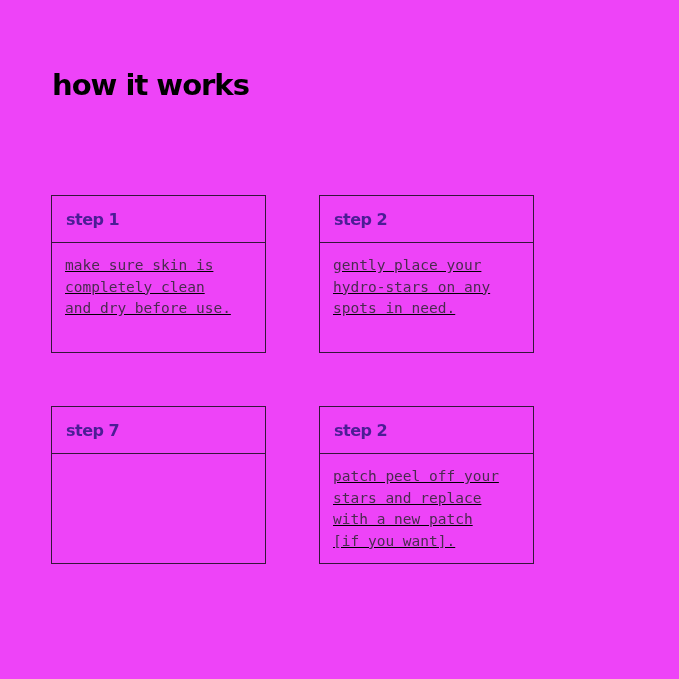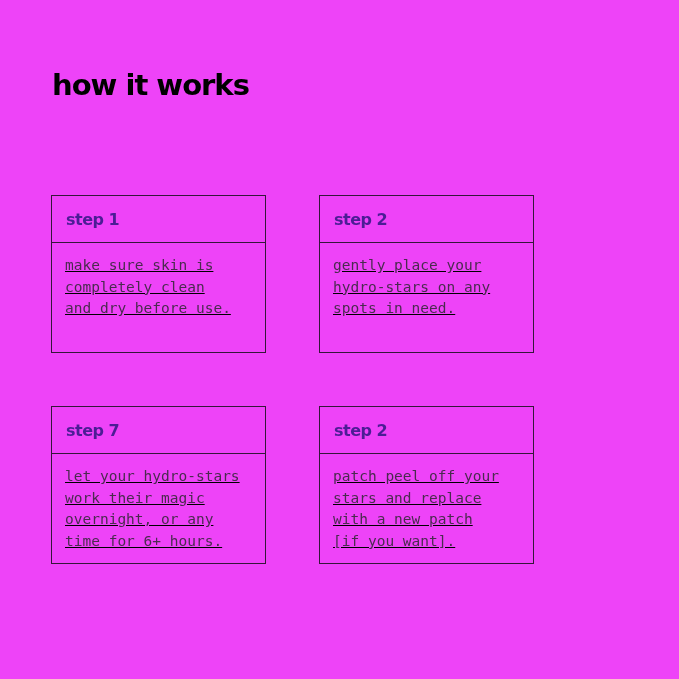--- a/index.html
+++ b/index.html
@@ -96,26 +96,20 @@
         <span class="step-text">gently place your
 hydro-stars on any
 spots in need.</span>
       </div>
     </div>
 
     <div class="step-card">
       <div class="step-card-header">
         <span class="step-label">step 7</span>
       </div>
-      <div class="step-card-body">
-        <span class="step-text">let your hydro-stars
-work their magic
-overnight, or any
-time for 6+ hours.</span>
-      </div>
     </div>
 
     <div class="step-card">
       <div class="step-card-header">
         <span class="step-label">step 2</span>
       </div>
       <div class="step-card-body">
         <span class="step-text">patch peel off your
 stars and replace
 with a new patch

